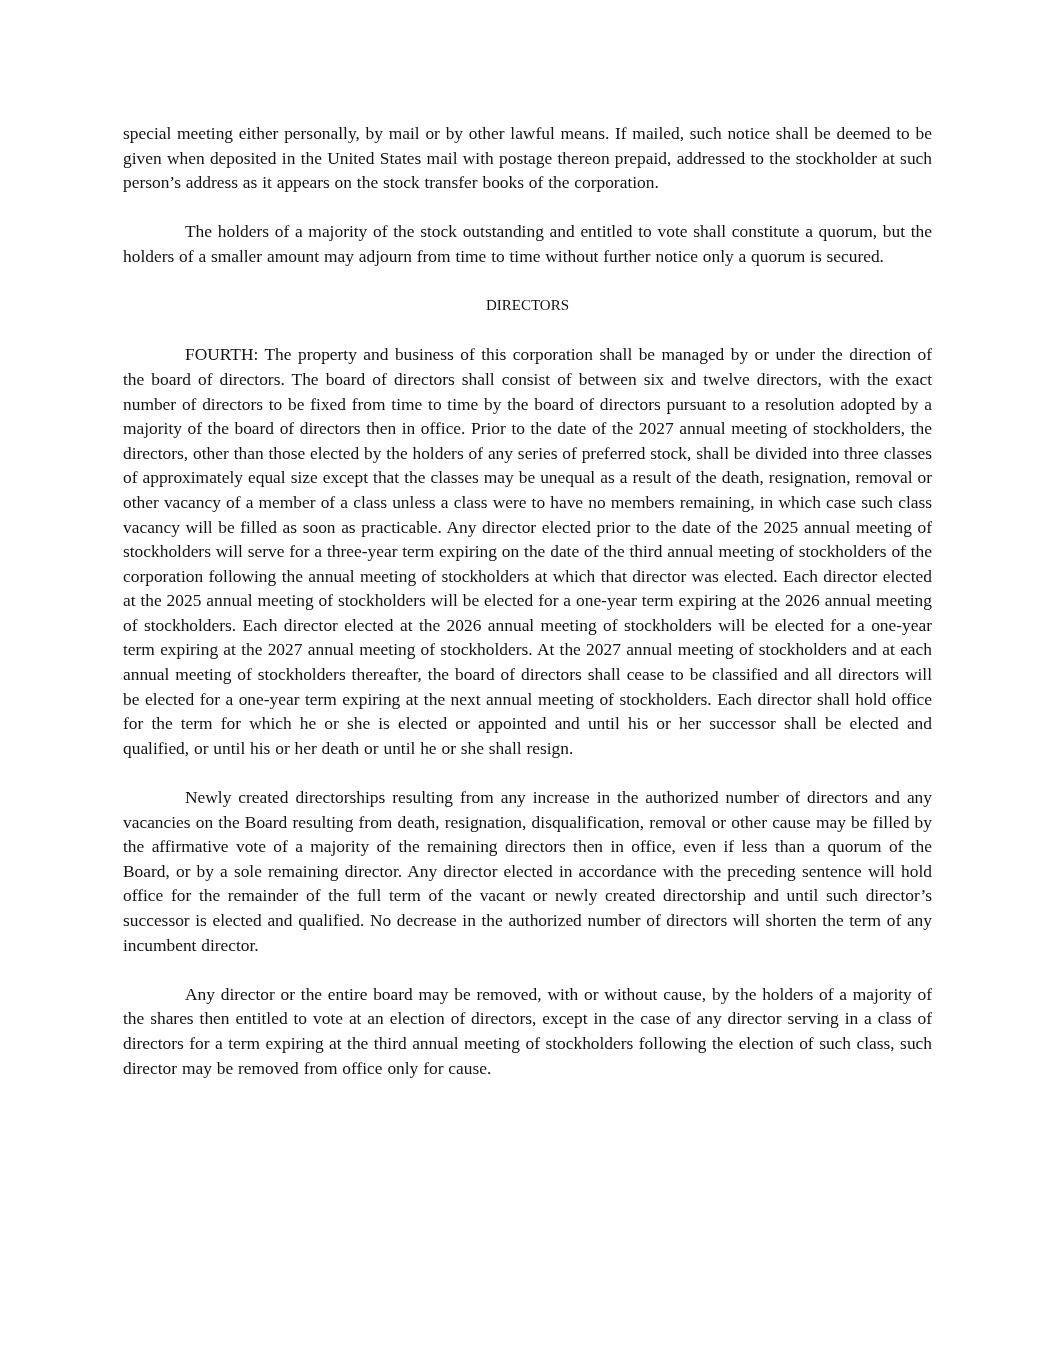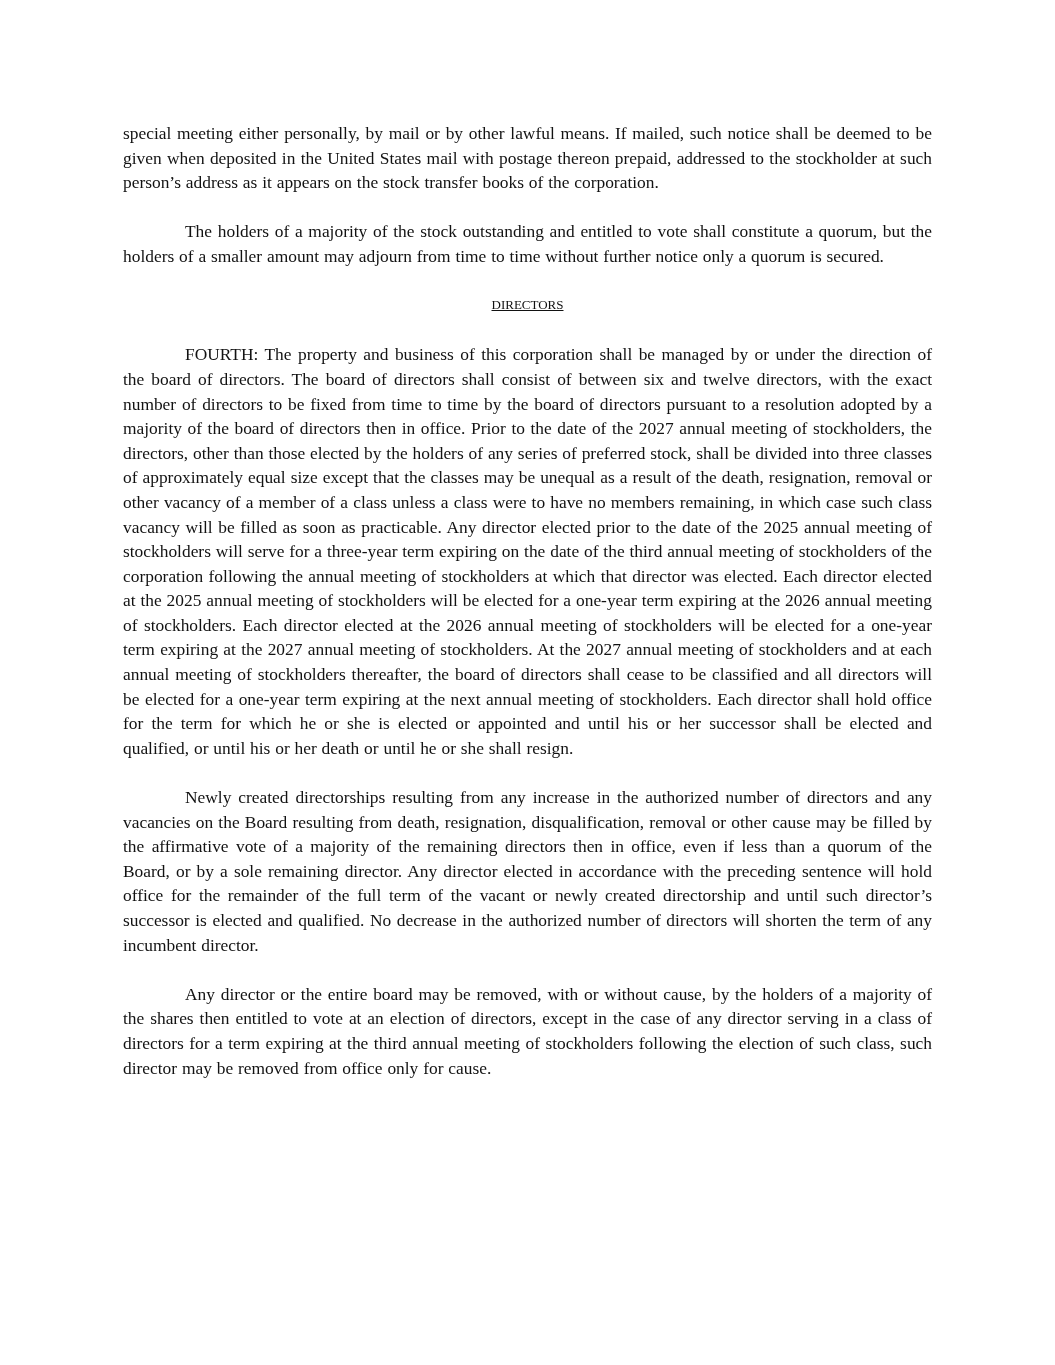--- a/index.html
+++ b/index.html
@@ -23,24 +23,23 @@
     font-size: 17.4px;
     line-height: 24.6px;
     text-align: justify;
     margin: 0 0 24.6px 0;
     word-spacing: 0.5px;
   }
   .para.indent {
     text-indent: 62px;
   }
   .section-heading {
-    font-size: 13px;
+    font-size: 15px;
     line-height: 24.6px;
     text-align: center;
-    text-decoration: underline;
     margin: 0 0 24.6px 0;
     font-weight: normal;
   }
   .page-number {
     position: absolute;
     top: 1260px;
     left: 0;
     width: 100%;
     text-align: center;
     font-size: 17.4px;

